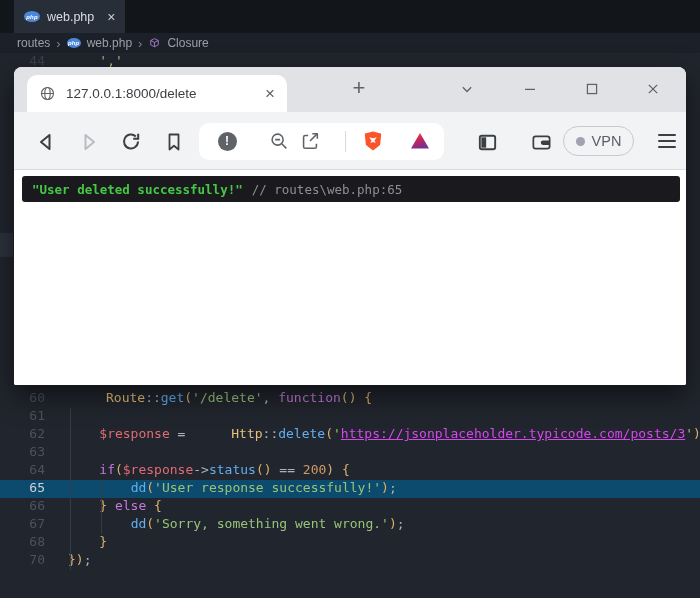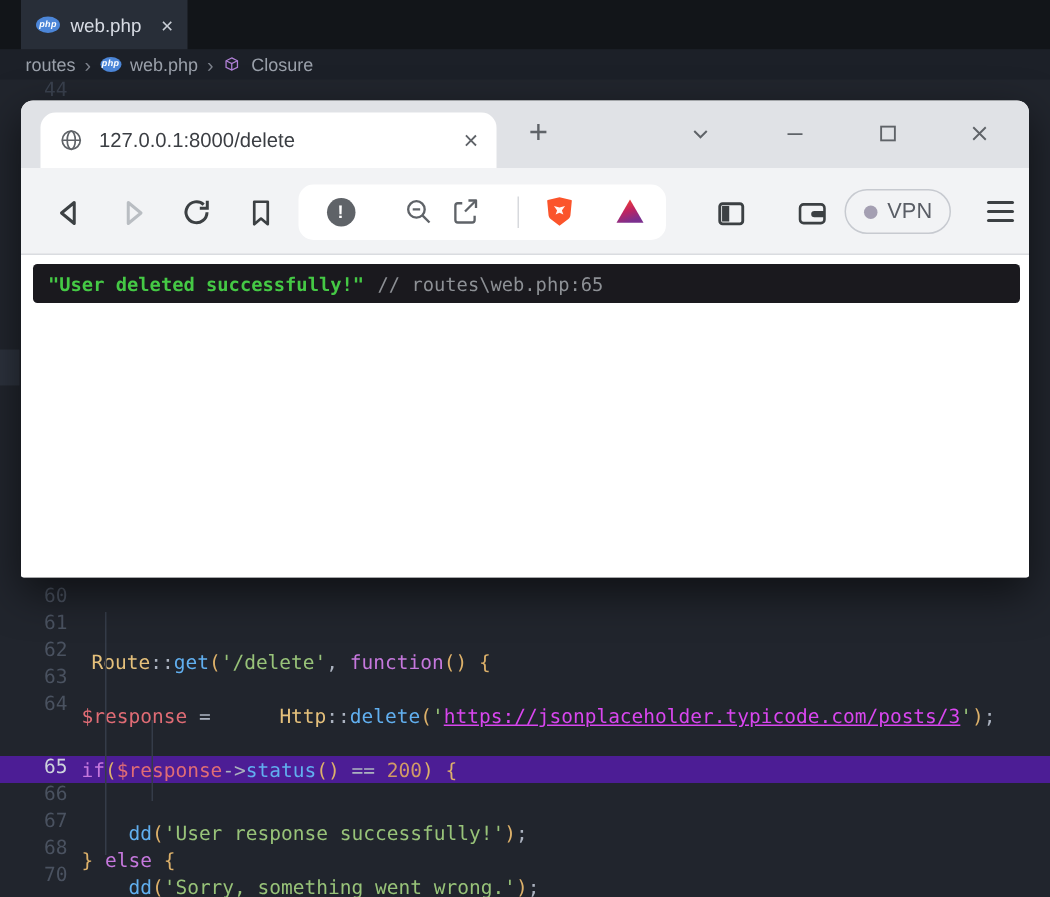--- a/index.html
+++ b/index.html
@@ -21,22 +21,22 @@
   }
   .vs-tab-label { color:#d8dce4; font-size:12.5px; }
   .vs-tab-close { color:#c9ced6; font-size:14px; line-height:14px; margin-left:6px; cursor:pointer; }
   .vs-breadcrumbs {
     position:absolute; left:0; top:33px; width:700px; height:20px; background:#1c2028;
     display:flex; align-items:center; padding-left:17px; gap:6px; color:#9aa0aa; font-size:12px;
   }
   .crumb-sep { color:#7d828c; font-size:13px; }
   .cube-icon { display:inline-flex; }
   
-  .code-row { display:flex; height:18px; line-height:18px; font:13px "DejaVu Sans Mono", monospace; width:700px;flex-direction:column; }
-  .code-row.active { background:#4c1d95;margin-top:24px; }
+  .code-row { display:flex; height:18px; line-height:18px; font:13px "DejaVu Sans Mono", monospace; width:700px; }
+  .code-row.active { background:#0c4a6e; }
   .gut { width:45px; text-align:right; color:#4a5260; flex:0 0 45px; }
   .code-row.active .gut { color:#cdd3dc; }
   .code { white-space:pre; margin-left:23px; }
   .sliver .gut { color:#3a414e; }
   .tk-cls { color:#e5c07b;padding-left:38px; }
   .tk-fn  { color:#61afef; }
   .tk-kw  { color:#c678dd; }
   .tk-str { color:#98c379; }
   .tk-lnk { color:#d946ef; text-decoration:underline; }
   .tk-var { color:#e06c75; }
@@ -50,21 +50,21 @@
   .guide-b { left:101px; top:480px; height:54px; }
   .left-blip { position:absolute; left:0; top:233px; width:13px; height:24px; background:#2c323d; }
   
   .browser {
     position:absolute; left:14px; top:67px; width:672px; height:318px;
     border-radius:8px 8px 2px 2px; overflow:hidden; background:#fff;
     box-shadow:0 10px 28px rgba(0,0,0,.55); z-index:5;
   }
   .b-tabstrip { position:relative; height:45px; background:#e0e2e6; }
   .b-tab {
-    position:absolute; left:13px; top:8px; width:304px; height:37px; background:#fff;
+    position:absolute; left:13px; top:8px; width:260px; height:37px; background:#fff;
     border-radius:10px 10px 0 0; display:flex; align-items:center; gap:10px; padding:0 12px;
   }
   .b-tab-title { flex:1; font-size:13.5px; color:#3b3e43; white-space:nowrap; overflow:hidden; }
   .b-tab-close { color:#5f6368; font-size:17px; line-height:17px; cursor:pointer; }
   .b-newtab {
     position:absolute; left:332px; top:7px; width:26px; height:28px; text-align:center;
     color:#5f6368; font-size:22px; font-weight:300; line-height:28px; cursor:pointer;
   }
   .winctl { position:absolute; top:10px; width:24px; height:24px; display:flex; align-items:center; justify-content:center; cursor:pointer; }
   .wc-chevron { left:441px; } .wc-min { left:504px; } .wc-max { left:566px; } .wc-close { left:627px; }

